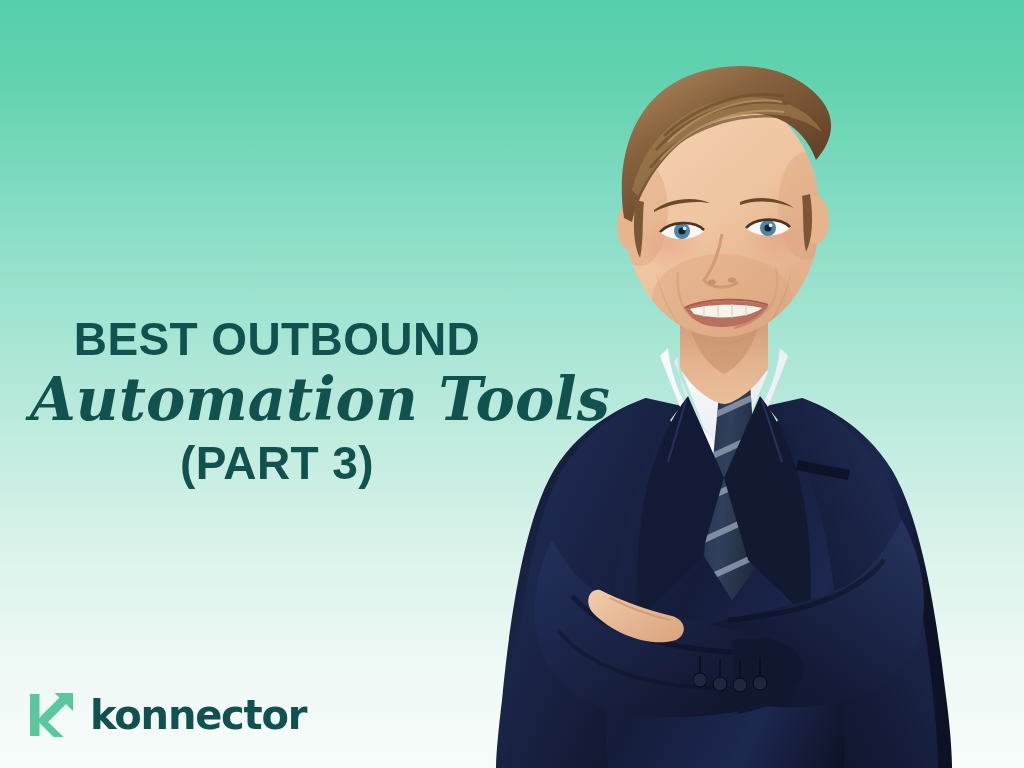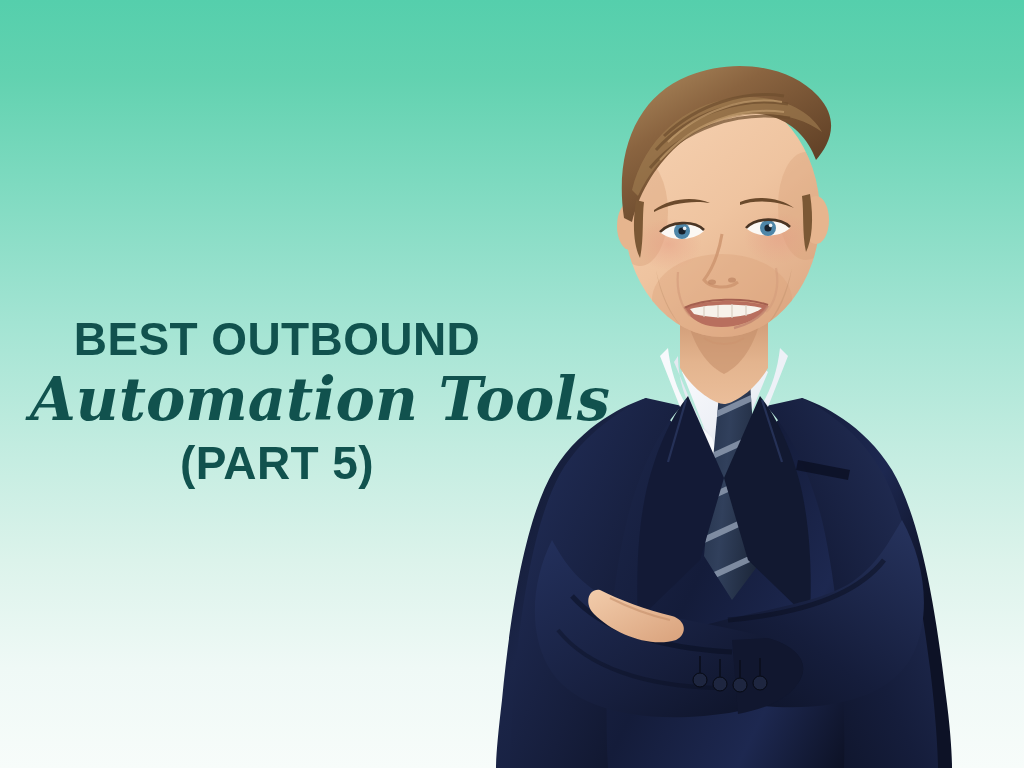--- a/index.html
+++ b/index.html
@@ -333,17 +333,32 @@
       <path d="M246 272 C 244 292, 250 308, 258 316" stroke="#D2997A" stroke-width="2.2" fill="none" opacity="0.6"></path>
       <path d="M344 268 C 348 288, 342 304, 334 312" stroke="#D2997A" stroke-width="2.2" fill="none" opacity="0.5"></path>
 
       <path d="M272 338 C 284 346, 300 346, 312 338" stroke="#CC9370" stroke-width="2" fill="none" opacity="0.55"></path>
     </svg>
   </div>
 
   <div class="headline-block">
     <div class="headline-line1">BEST OUTBOUND</div>
     <div class="headline-line2">Automation Tools</div>
-    <div class="headline-line3">(PART 5)</div>
+    <div class="headline-line3">(PART 3)</div>
   </div>
 
+  <div class="logo">
+    <span>
+      <svg class="logo-mark" viewBox="0 0 48 50" xmlns="http://www.w3.org/2000/svg" aria-hidden="true">
+
+        <rect x="2" y="4" width="9.5" height="42" fill="#5BC79E"></rect>
+
+        <path d="M12 27 L33 6 L39.5 12.5 L18.5 33.5 Z" fill="#5BC79E"></path>
+
+        <path d="M26.5 3 L45 3 L45 21 L38 14 L33.5 9.5 Z" fill="#5BC79E"></path>
+
+        <path d="M14 26 L35.5 47 L25.5 47 L9 30.5 Z" fill="#5BC79E"></path>
+      </svg>
+    </span>
+    <span class="logo-word">konnector</span>
+  </div>
 
 </div>
 
 </body></html>

